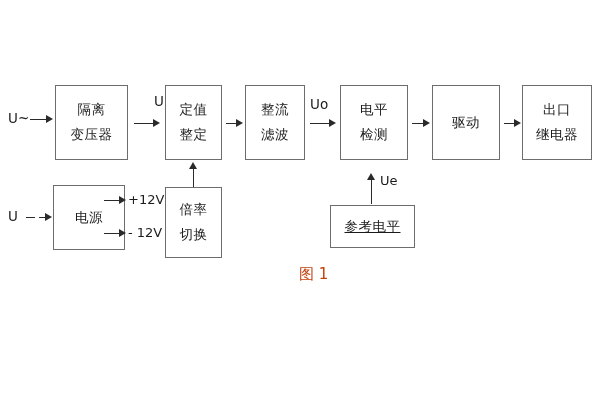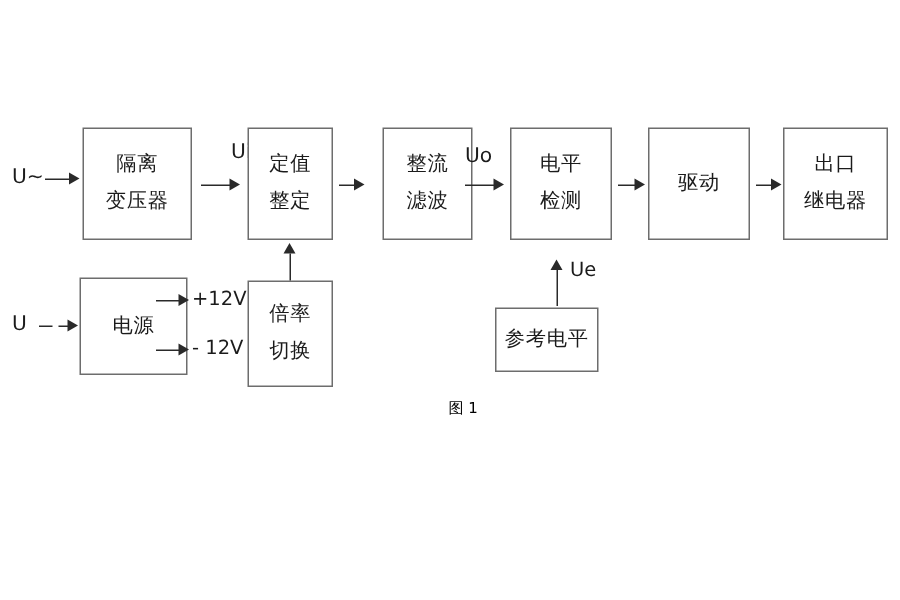--- a/index.html
+++ b/index.html
@@ -67,22 +67,22 @@
   }
   .arrow-u {
     position: absolute;
     width: 0; height: 0;
     border-left: 4.2px solid transparent;
     border-right: 4.2px solid transparent;
     border-bottom: 7px solid #2a2a2a;
   }
   .caption {
     position: absolute;
-    color: #000000;
-    font-size: 10px;
+    color: #c2410c;
+    font-size: 15px;
     white-space: nowrap;
   }
 </style>
 </head>
 <body>
 
 <div id="canvas">
 
   <div class="lbl" style="left:8px; top:112px;">U~</div>
   <div class="hline" style="left:30px; top:119px; width:17px;"></div>
@@ -98,21 +98,21 @@
   <div class="arrow-r" style="left:153px; top:119px;"></div>
 
   <div class="block" style="left:165px; top:85px; width:57px; height:75px;text-align:right;">
     <span class="ln">定值</span>
     <span class="ln">整定</span>
   </div>
 
   <div class="hline" style="left:226px; top:123px; width:12px;"></div>
   <div class="arrow-r" style="left:236px; top:119px;"></div>
 
-  <div class="block" style="left:245px; top:85px; width:60px; height:75px;margin-left:10px;">
+  <div class="block" style="left:245px; top:85px; width:60px; height:75px;">
     <span class="ln">整流</span>
     <span class="ln">滤波</span>
   </div>
 
   <div class="lbl" style="left:310px; top:98px;">Uo</div>
   <div class="hline" style="left:310px; top:123px; width:20px;"></div>
   <div class="arrow-r" style="left:329px; top:119px;"></div>
 
   <div class="block" style="left:340px; top:85px; width:68px; height:75px;">
     <span class="ln">电平</span>
@@ -151,21 +151,21 @@
   <div class="arrow-r" style="left:119px; top:229px;"></div>
   <div class="lbl small" style="left:128px; top:226px;">- 12V</div>
 
   <div class="block" style="left:165px; top:187px; width:57px; height:71px;">
     <span class="ln">倍率</span>
     <span class="ln">切换</span>
   </div>
   <div class="vline" style="left:193px; top:169px; height:18px;"></div>
   <div class="arrow-u" style="left:189px; top:162px;"></div>
 
-  <div class="block one-line" style="left:330px; top:205px; width:69px; height:43px;">
+  <div class="block one-line" style="left:330px; top:205px; width:85px; height:43px;text-decoration:underline;">
     <span class="ln">参考电平</span>
   </div>
   <div class="vline" style="left:371px; top:180px; height:24px;"></div>
   <div class="arrow-u" style="left:367px; top:173px;"></div>
   <div class="lbl small" style="left:380px; top:174px;">Ue</div>
 
   <div class="caption" style="left:299px; top:265px;">图 1</div>
 
 </div>
 

